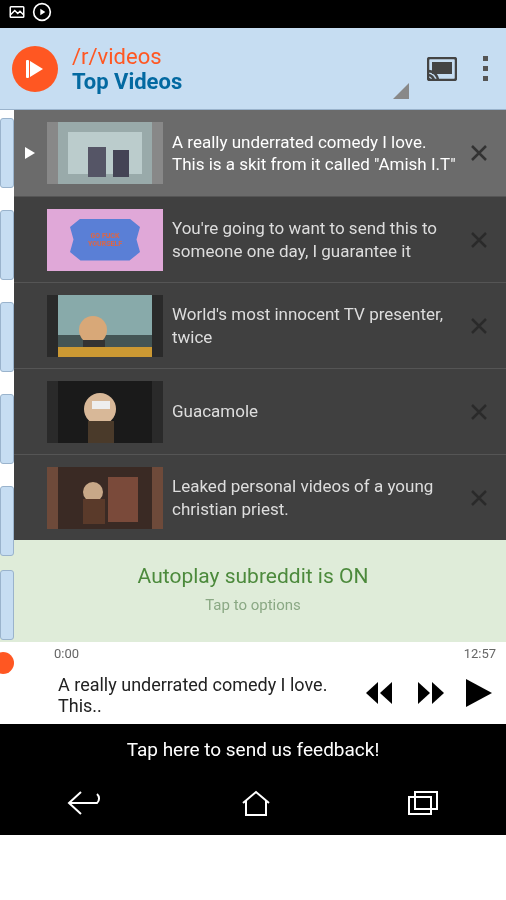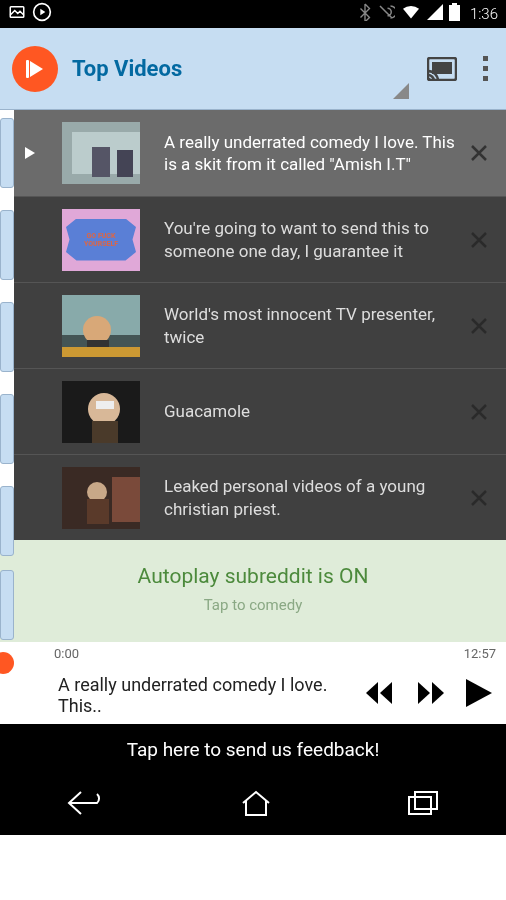--- a/index.html
+++ b/index.html
@@ -22,21 +22,21 @@
 
 .list-container { background: #fff; position: relative; border-radius: 28px; }
 .edge-tabs { position: absolute; left: 0; top: 0; bottom: 0; width: 14px; z-index: 5; }
 .edge-tab { position: absolute; left: 0; width: 14px; height: 70px; background: #c6ddf2; border-radius: 3px; border: 1px solid #9ab3cc; }
 
 .video-list { margin-left: 14px; }
 .video-item { display: flex; align-items: center; padding: 10px 14px 10px 8px; min-height: 86px; }
 .video-item.active { background: #6b6b6b; color: #fff; }
 .video-item.normal { background: #404040; color: #ddd; border-top: 1px solid #555; }
 .play-indicator { width: 16px; display: flex; align-items: center; justify-content: center; color: #fff; }
-.thumb { width: 78px; height: 62px; margin: 0 24px; flex-shrink: 0; background: #888; display: flex; align-items: center; justify-content: center; overflow: hidden; position: relative; }
+.thumb { width: 116px; height: 62px; margin: 0 9px; flex-shrink: 0; background: #888; display: flex; align-items: center; justify-content: center; overflow: hidden; position: relative; }
 .thumb.pink { background: #e0a8d8; }
 .thumb.dark { background: #2a2a2a; }
 .thumb.brown { background: #6e4a3a; }
 .video-title { flex: 1; font-size: 17px; line-height: 1.3; padding-right: 8px; }
 .close-x { width: 26px; height: 26px; display: flex; align-items: center; justify-content: center; }
 .close-x svg { stroke: #333; }
 .video-item.normal .close-x svg { stroke: #222; opacity: 0.7; }
 
 .autoplay-banner { background: #dfecd9; text-align: center; padding: 24px 0 28px; }
 .autoplay-title { color: #4c8a3c; font-size: 21px; margin-bottom: 8px; }
@@ -68,49 +68,31 @@
           <path d="M3 16 L9 10 L13 14 L16 11 L21 16" fill="none" stroke="#fff" stroke-width="2"></path>
         </svg>
     </span>
     <span>
       <svg width="20" height="20" viewBox="0 0 24 24">
           <circle cx="12" cy="12" r="10" fill="none" stroke="#fff" stroke-width="2"></circle>
           <path d="M10 8 L16 12 L10 16 Z" fill="#fff"></path>
         </svg>
     </span>
   </div>
-  <div class="status-right">
-    <span><svg width="12" height="18" viewBox="0 0 12 20" fill="none" stroke="#888" stroke-width="1.5">
-          <path d="M6 1 L11 6 L6 11 L11 16 L6 21 V1 M1 6 L11 16 M1 16 L11 6"></path>
-        </svg></span>
-    <span><svg width="18" height="18" viewBox="0 0 24 24" fill="#888">
-          <path d="M4 4 L20 20 M18 4 A8 8 0 0 1 18 20 M14 7 A4 4 0 0 1 14 17" fill="none" stroke="#888" stroke-width="2"></path>
-        </svg></span>
-    <span><svg width="20" height="16" viewBox="0 0 24 20" fill="#fff">
-          <path d="M12 18 L2 6 A16 16 0 0 1 22 6 Z"></path>
-        </svg></span>
-    <span><svg width="16" height="16" viewBox="0 0 16 16" fill="#fff">
-          <path d="M0 16 L16 0 L16 16 Z"></path>
-        </svg></span>
-    <span><svg width="11" height="18" viewBox="0 0 11 18" fill="#fff">
-          <rect x="0" y="2" width="11" height="16"></rect>
-          <rect x="3" y="0" width="5" height="2"></rect>
-        </svg></span>
-    <span class="status-time">1:36</span>
-  </div>
 </div>
 
 <div class="app-header">
   <div class="app-logo">
     <svg width="24" height="24" viewBox="0 0 24 24" fill="#fff">
         <path d="M7 4 L20 12 L7 20 Z"></path>
         <rect x="3" y="3" width="3" height="18" rx="1"></rect>
       </svg>
   </div>
   <div class="app-title-block">
+    <span class="app-title">/r/videos</span>
     <span class="app-subtitle">Top Videos</span>
   </div>
   <div class="spinner-tri"></div>
   <div class="cast-icon">
     <svg width="30" height="24" viewBox="0 0 30 24" fill="none" stroke="#444" stroke-width="2.5">
         <rect x="1" y="1" width="28" height="22" rx="2"></rect>
         <rect x="5" y="5" width="20" height="12" fill="#444" stroke="none"></rect>
         <path d="M1 14 A10 10 0 0 1 11 24 M1 18 A6 6 0 0 1 7 24 M1 22 A2 2 0 0 1 3 24" stroke="#444"></path>
       </svg>
   </div>
@@ -219,21 +201,21 @@
         <svg width="20" height="20" viewBox="0 0 20 20" stroke-width="2.5">
             <path d="M3 3 L17 17 M17 3 L3 17"></path>
           </svg>
       </div>
     </div>
 
   </div>
 
   <div class="autoplay-banner">
     <div class="autoplay-title">Autoplay subreddit is ON</div>
-    <div class="autoplay-sub">Tap to comedy</div>
+    <div class="autoplay-sub">Tap to options</div>
   </div>
 </div>
 
 <div class="player-area">
   <div class="orange-dot"></div>
   <div class="timeline">
     <span>0:00</span>
     <span>12:57</span>
   </div>
   <div class="player-row">

